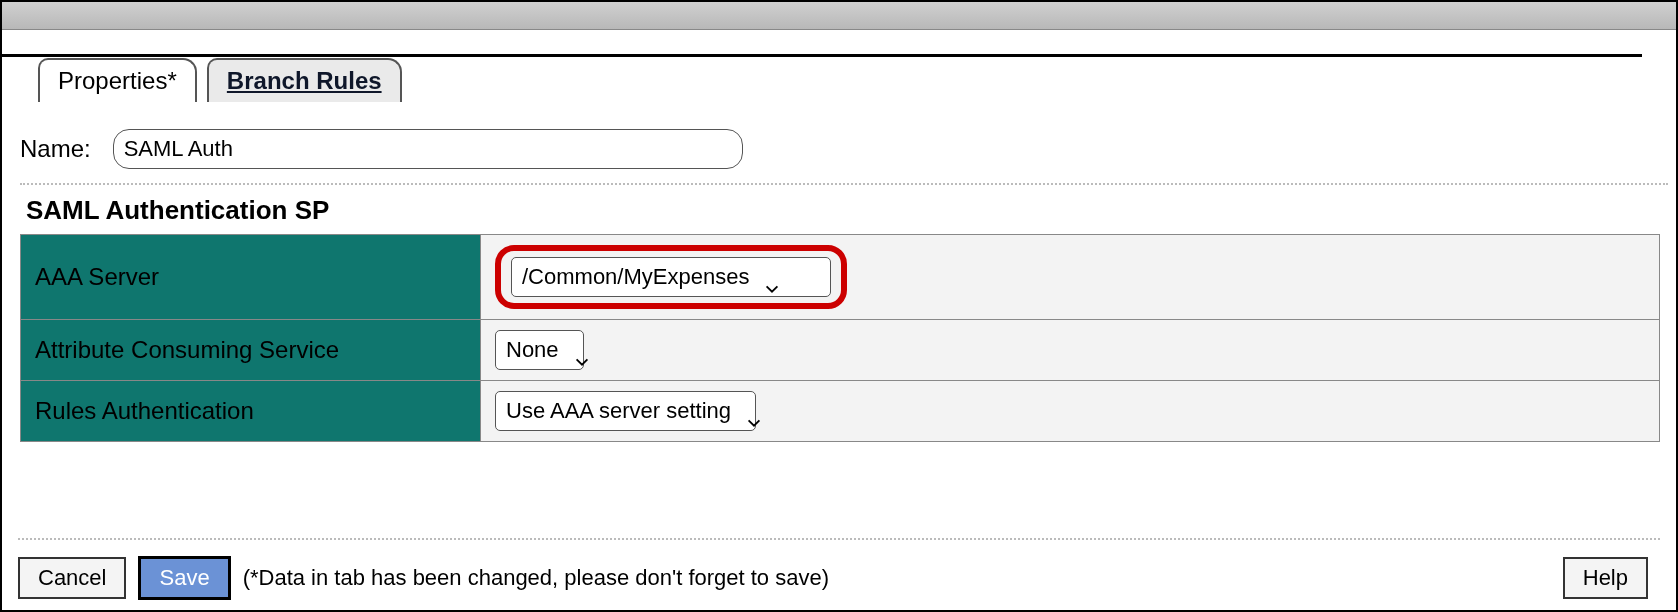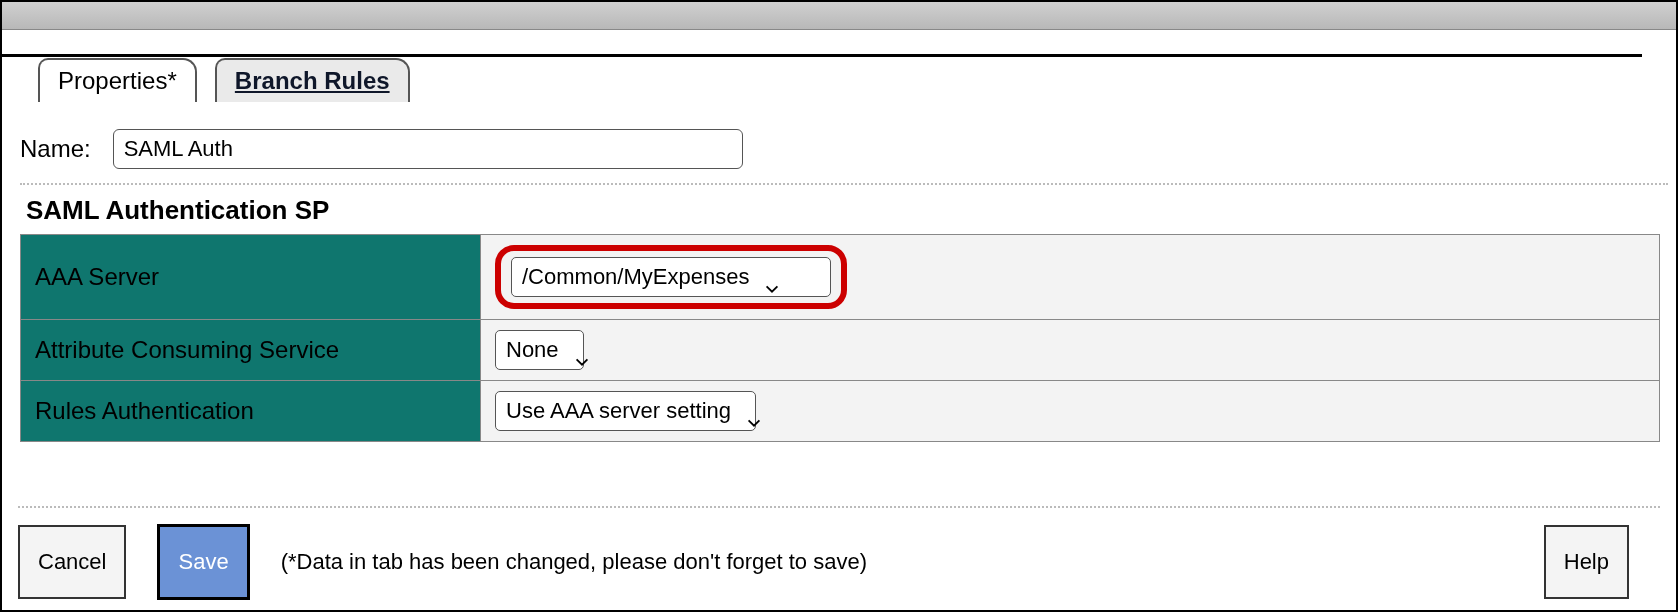--- a/index.html
+++ b/index.html
@@ -31,21 +31,21 @@
   .tab {
     display: inline-block;
     padding: 7px 18px 7px 18px;
     border: 2px solid #555;
     border-bottom: none;
     border-top-left-radius: 10px;
     border-top-right-radius: 14px;
     background: #eaeaea;
     position: relative;
     top: 2px;
-    margin-right: 12px;
+    margin-right: 4px;
     cursor: pointer;
     font-size: 24px;
   }
   .tab.active {
     background: #fff;
     top: 2px;
     z-index: 3;
   }
   .tab.inactive a {
     color: #0f172a;
@@ -81,21 +81,21 @@
     font-size:24px;
     margin-right:22px;
     text-align:right;
   }
   .namerow input[type=text]{
     width: 630px;
     height:40px;
     font-size:22px;
     padding:4px 10px;
     border:1.5px solid #555;
-    border-radius:6px;
+    border-radius:16px;
   }
   .dotted-divider{
     border:none;
     border-top:2px dotted #bbb;
     margin:4px 0 10px 0;
   }
   .section-title{
     font-weight:bold;
     font-size:26px;
     margin: 4px 0 8px 6px;
@@ -154,25 +154,25 @@
     border:none;
     border-top:2px dotted #bbb;
     margin:0 0 16px 0;
   }
   .footer-row{
     display:flex;
     align-items:center;
   }
   button.btn{
     font-size:22px;
-    padding:22px 18px;
+    padding:6px 18px;
     border:2px solid #333;
     background:#f4f4f4;
     cursor:pointer;
-    margin-right:31px;
+    margin-right:12px;
   }
   button.btn.save{
     background:#6b92d6;
     color:#fff;
     font-weight:normal;
     border:3px solid #000;
   }
   .footer-msg{
     font-size:22px;
   }

